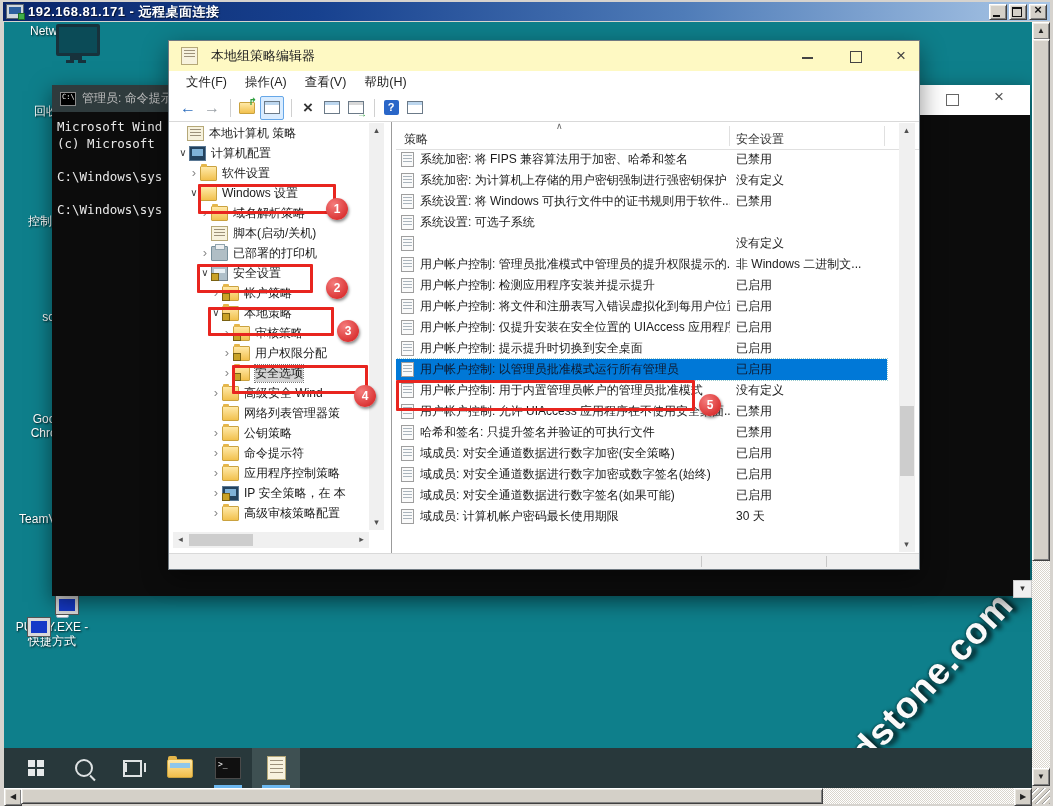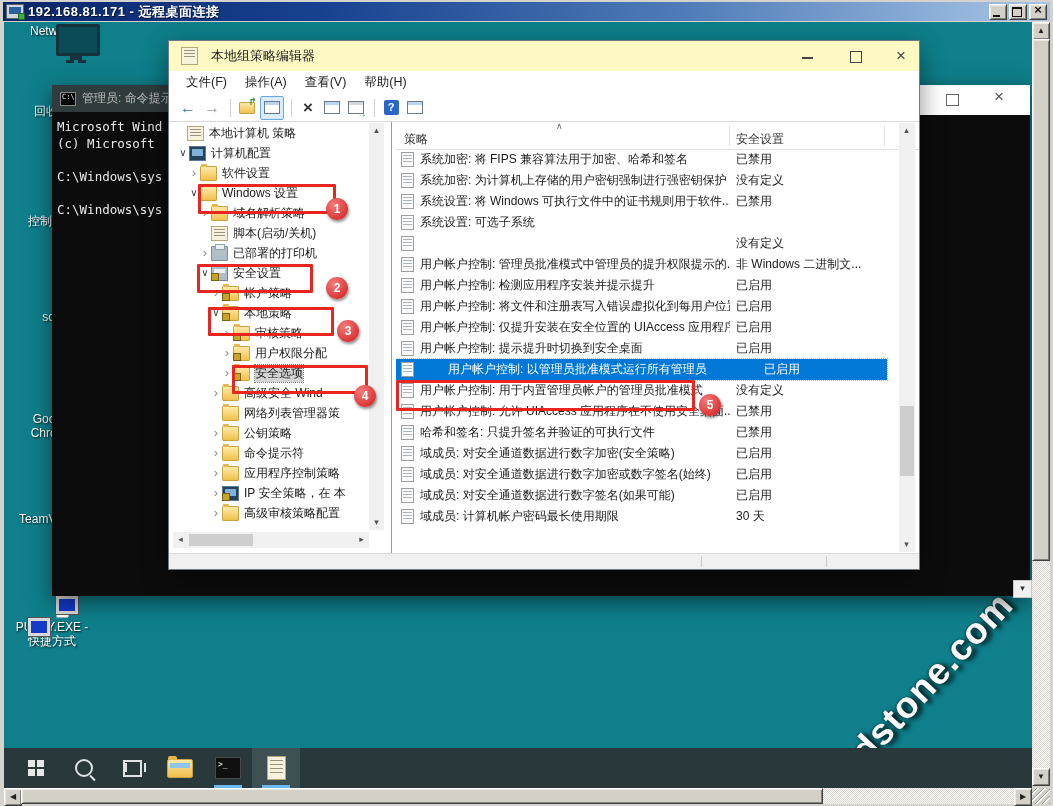--- a/index.html
+++ b/index.html
@@ -134,21 +134,21 @@
   .hdr-div{position:absolute;top:3px;width:1px;height:20px;background:#e0e0e0;}
   .sort-caret{position:absolute;left:160px;top:-2px;font-size:9px;color:#666;}
   #list-rows{position:absolute;left:0;top:26px;width:503px;}
   .lrow{height:21px;position:relative;display:flex;align-items:center;}
   .doc-ico{flex:0 0 11px;width:11px;height:13px;margin:0 6px 0 5px;background:#fafafa;border:1px solid #9e9e9e;position:relative;}
   .doc-ico:before{content:"";position:absolute;left:1px;top:2px;right:1px;height:8px;
        background:repeating-linear-gradient(#aab4bc 0 1px,transparent 1px 3px);}
   .lp{font-size:12px;white-space:nowrap;overflow:hidden;width:310px;}
   .ls{position:absolute;left:340px;font-size:12px;white-space:nowrap;}
   .lrow.sel{background:#0078d7;width:491px;outline:1px dotted #9cc;}
-  .lrow.sel .lp,.lrow.sel .ls{color:#ffffff;margin-left:28px;}
+  .lrow.sel .lp,.lrow.sel .ls{color:#0f172a;}
   .list-vscroll{position:absolute;left:503px;top:0;width:16px;height:429px;background:#f0f0f0;}
   .gpe-statusbar{position:absolute;left:0;top:512px;width:100%;height:15px;background:#f0f0f0;border-top:1px solid #d9d9d9;}
   .gpe-statusbar i{position:absolute;top:2px;width:1px;height:11px;background:#c8c8c8;}
   .gpe-statusbar .sep1{left:532px;}.gpe-statusbar .sep2{left:657px;}
   
   .taskbar{position:absolute;left:0;bottom:0;width:100%;height:40px;background:#28383b;z-index:45;display:flex;align-items:stretch;padding-left:8px;}
   .tb-item{width:48px;position:relative;display:flex;align-items:center;justify-content:center;}
   .tb-item.active{background:#3e5052;}
   .tb-item .runline{position:absolute;left:10px;bottom:0;width:28px;height:3px;background:#6cb8f0;display:none;}
   .tb-item[data-running="1"] .runline{display:block;}

